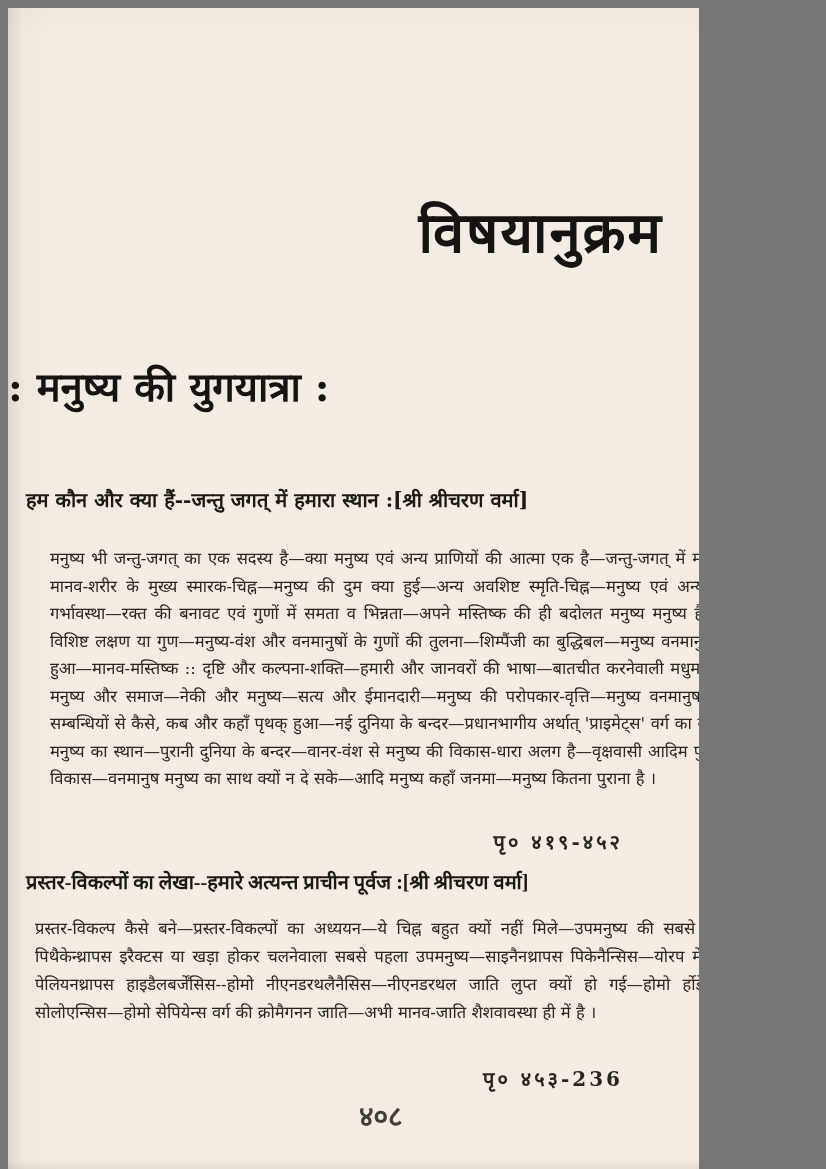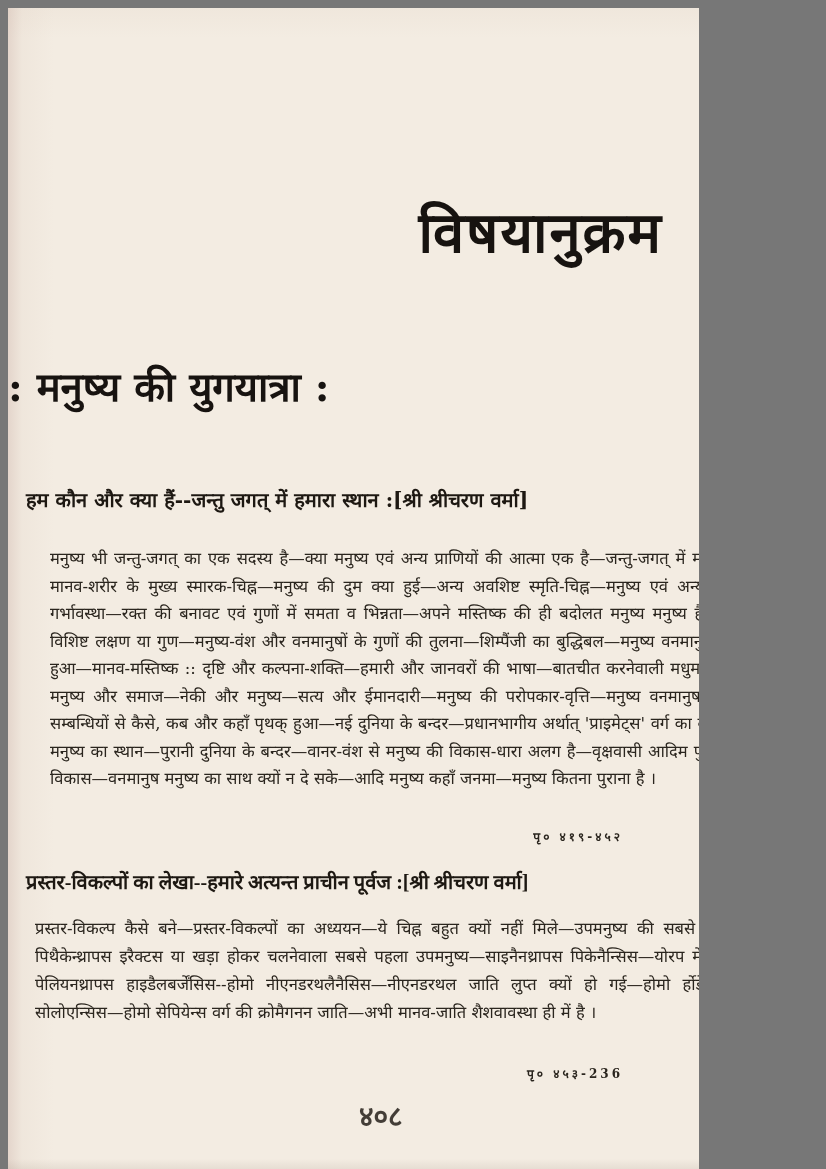--- a/index.html
+++ b/index.html
@@ -84,21 +84,21 @@
   .entry-summary-2 {
     top: 907px;
     left: 27px;
     width: 770px;
     font-size: 16.5px;
     line-height: 28px;
   }
   .entry-pages {
     position: absolute;
     right: 76px;
-    font-size: 12px;
+    font-size: 20px;
     font-weight: bold;
     letter-spacing: 3px;
     color: #2a251e;
     font-family: "DejaVu Serif", "DejaVu Sans", serif;
   }
   .entry-pages-1 { top: 820px; }
   .entry-pages-2 { top: 1057px; }
   .watermark {
     position: absolute;
     top: 1078px;

